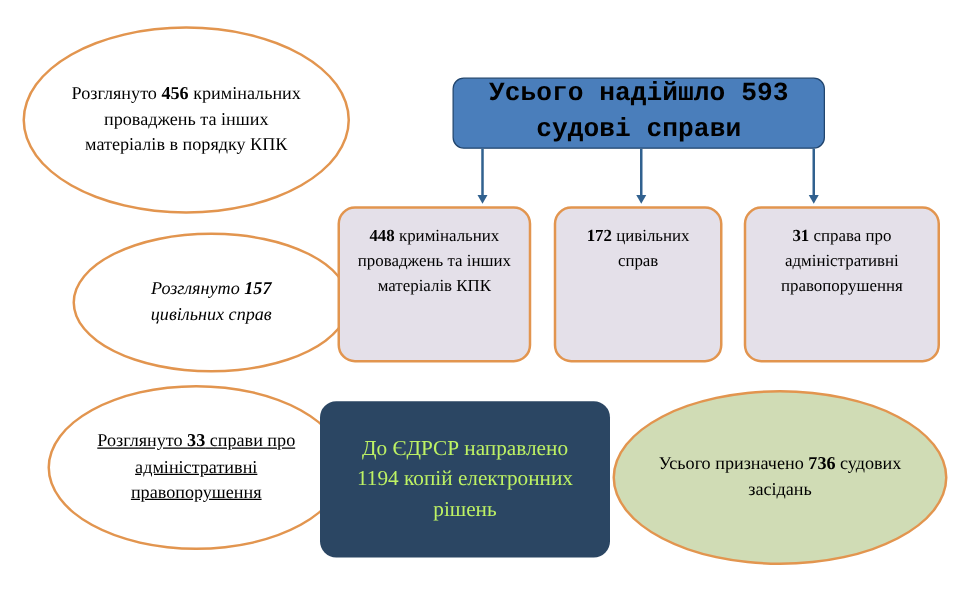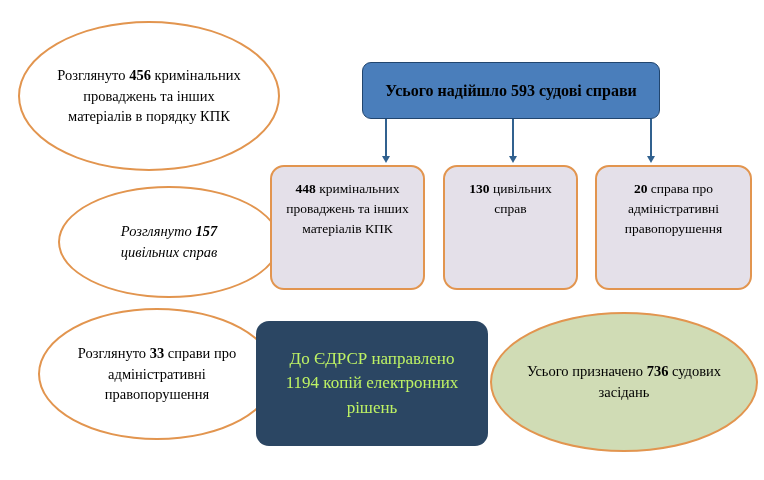--- a/index.html
+++ b/index.html
@@ -38,21 +38,21 @@
     background: #ffffff;
   }
   .ellipse .txt {
     padding: 0 30px;
     line-height: 1.42;
     font-size: 14.5px;
   }
 
   #ellipse-criminal   { left: 18px;  top: 21px;  width: 262px; height: 150px; }
   #ellipse-civil      { left: 58px;  top: 186px; width: 222px; height: 112px; font-style: italic; }
-  #ellipse-admin      { left: 38px;  top: 308px; width: 238px; height: 132px; }
+  #ellipse-admin      { left: 38px;  top: 308px; width: 238px; height: 132px; text-decoration: underline; }
 
   #ellipse-sessions {
     left: 490px; top: 312px; width: 268px; height: 140px;
     background: #d0dcb5;
   }
   #ellipse-sessions .txt { padding: 0 26px; }
 
   
   #header-box {
     position: absolute;
@@ -63,22 +63,23 @@
     box-sizing: border-box;
     background: #4a7ebb;
     border: 1.5px solid #21456e;
     border-radius: 9px;
     display: flex;
     align-items: center;
     justify-content: center;
     text-align: center;
     color: #000000;
     font-weight: bold;
-    font-size: 16px;
+    font-size: 21px;
     line-height: 1.35;
+    font-family: Liberation Mono, monospace;
   }
   #header-box .txt { padding: 0 12px; }
 
   
   .connector {
     position: absolute;
     top: 119px;
     width: 1.5px;
     height: 38px;
     background: #31618f;
@@ -166,25 +167,25 @@
 
   <div class="connector" id="connector-1"></div>
   <div class="connector" id="connector-2"></div>
   <div class="connector" id="connector-3"></div>
 
   <div class="card" id="card-criminal">
     <div class="txt"><b>448</b> кримінальних проваджень та інших матеріалів КПК</div>
   </div>
 
   <div class="card" id="card-civil">
-    <div class="txt"><b>130</b> цивільних справ</div>
+    <div class="txt"><b>172</b> цивільних справ</div>
   </div>
 
   <div class="card" id="card-admin">
-    <div class="txt"><b>20</b> справа про адміністративні правопорушення</div>
+    <div class="txt"><b>31</b> справа про адміністративні правопорушення</div>
   </div>
 
   <div id="edrsr-box">
     <div class="txt">До ЄДРСР направлено 1194 копій електронних рішень</div>
   </div>
 
   <div class="ellipse" id="ellipse-sessions">
     <div class="txt">Усього призначено <b>736</b> судових засідань</div>
   </div>
 

